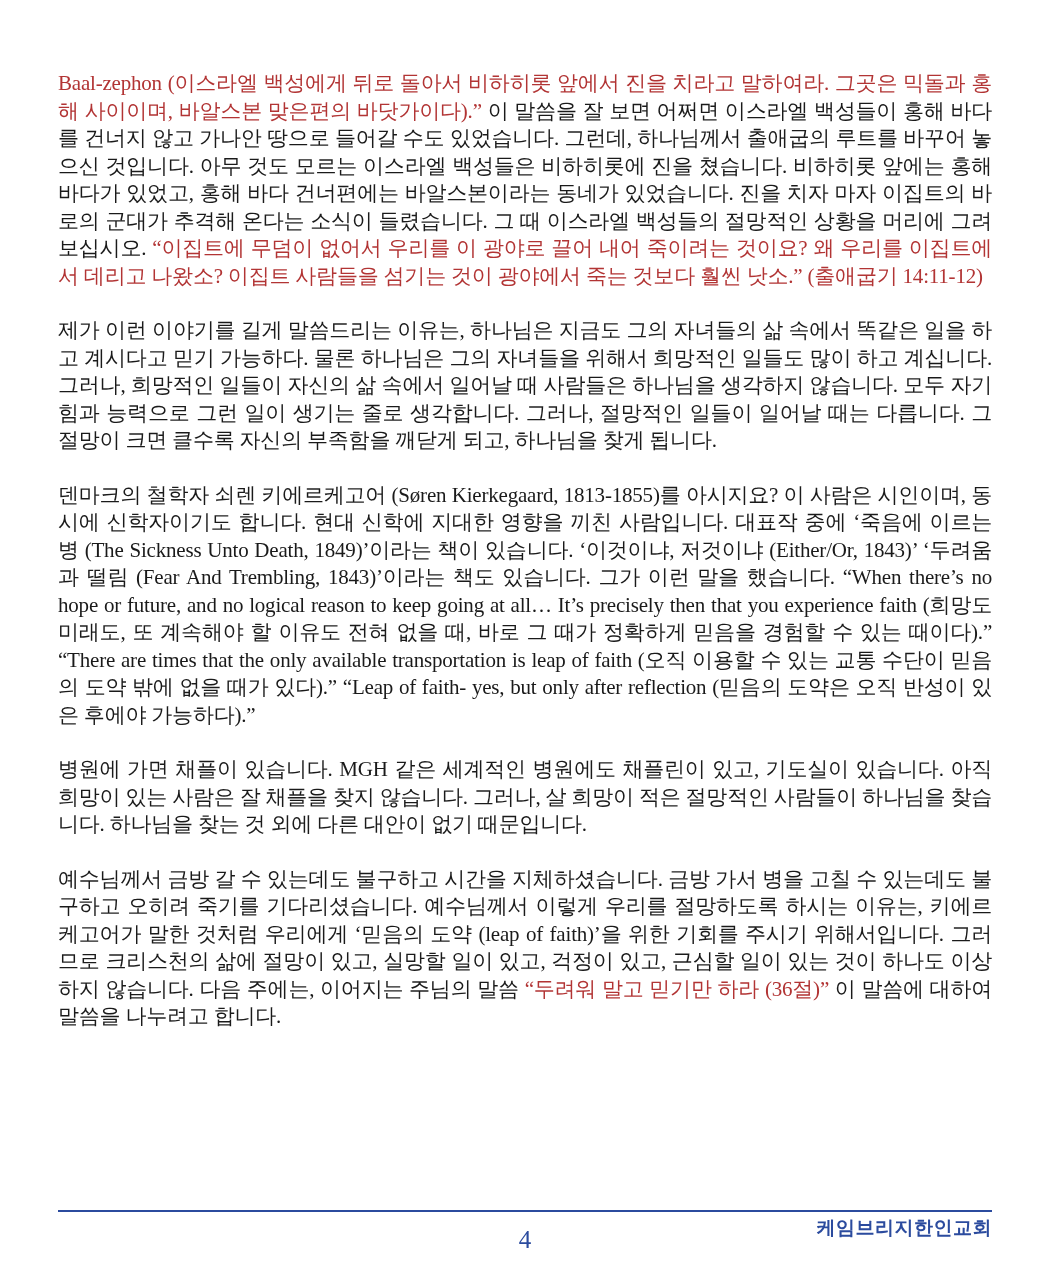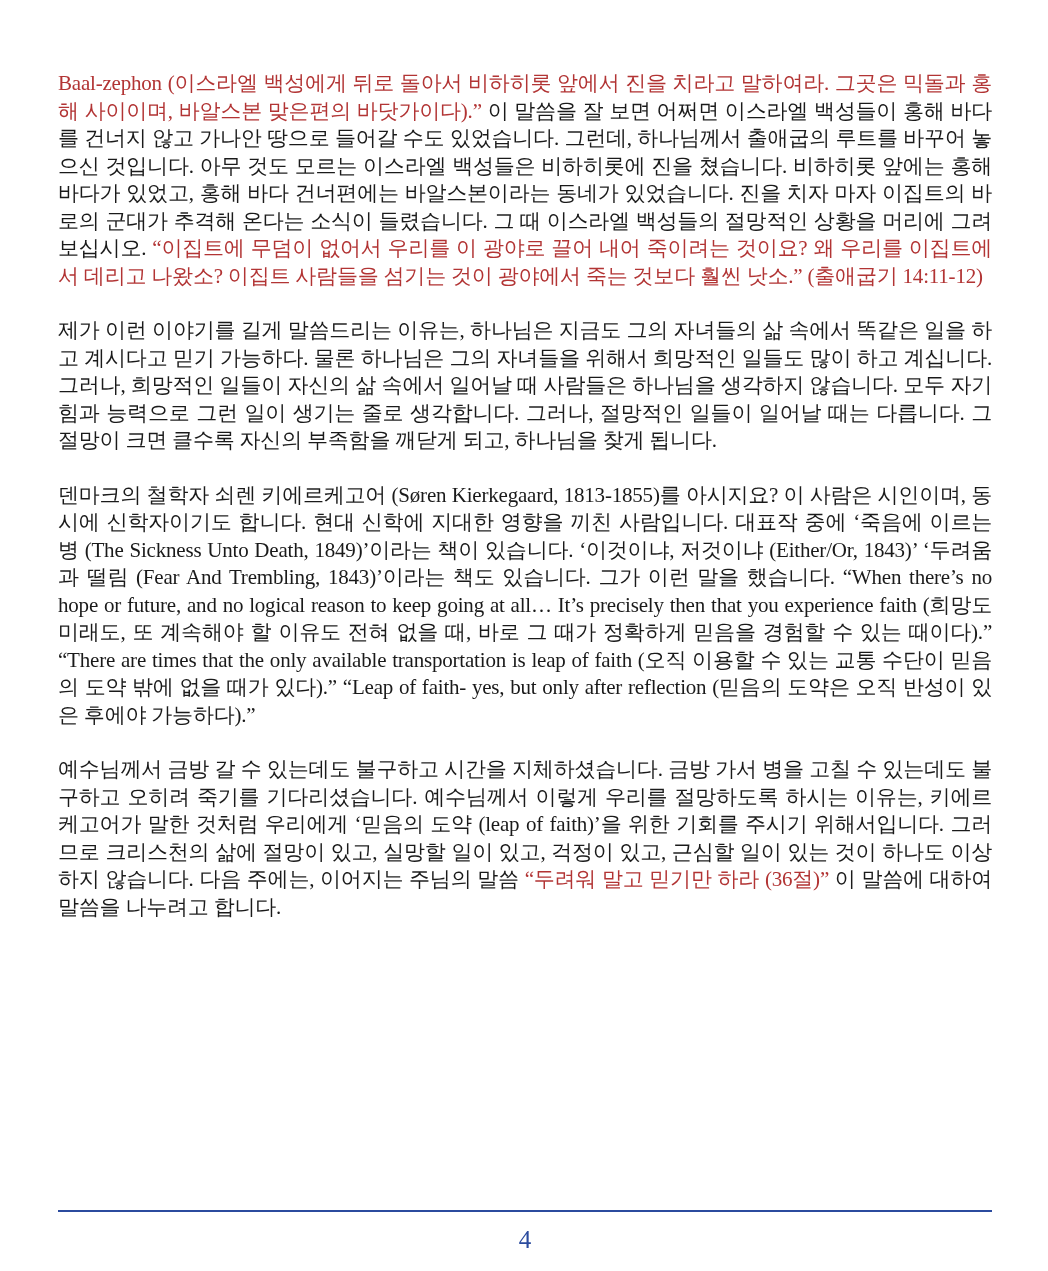--- a/index.html
+++ b/index.html
@@ -66,20 +66,22 @@
   }
 </style>
 </head>
 <body>
 
 <div class="page">
   <div class="doc-body" id="doc-body">
       <p><span class="red">Baal-zephon (이스라엘 백성에게 뒤로 돌아서 비하히롯 앞에서 진을 치라고 말하여라. 그곳은 믹돌과 홍해 사이이며, 바알스본 맞은편의 바닷가이다).”</span><span> 이 말씀을 잘 보면 어쩌면 이스라엘 백성들이 홍해 바다를 건너지 않고 가나안 땅으로 들어갈 수도 있었습니다. 그런데, 하나님께서 출애굽의 루트를 바꾸어 놓으신 것입니다. 아무 것도 모르는 이스라엘 백성들은 비하히롯에 진을 쳤습니다. 비하히롯 앞에는 홍해 바다가 있었고, 홍해 바다 건너편에는 바알스본이라는 동네가 있었습니다. 진을 치자 마자 이집트의 바로의 군대가 추격해 온다는 소식이 들렸습니다. 그 때 이스라엘 백성들의 절망적인 상황을 머리에 그려보십시오. </span><span class="red">“이집트에 무덤이 없어서 우리를 이 광야로 끌어 내어 죽이려는 것이요? 왜 우리를 이집트에서 데리고 나왔소? 이집트 사람들을 섬기는 것이 광야에서 죽는 것보다 훨씬 낫소.” (출애굽기 14:11-12)</span></p>
       <p><span>제가 이런 이야기를 길게 말씀드리는 이유는, 하나님은 지금도 그의 자녀들의 삶 속에서 똑같은 일을 하고 계시다고 믿기 가능하다. 물론 하나님은 그의 자녀들을 위해서 희망적인 일들도 많이 하고 계십니다. 그러나, 희망적인 일들이 자신의 삶 속에서 일어날 때 사람들은 하나님을 생각하지 않습니다. 모두 자기 힘과 능력으로 그런 일이 생기는 줄로 생각합니다. 그러나, 절망적인 일들이 일어날 때는 다릅니다. 그 절망이 크면 클수록 자신의 부족함을 깨닫게 되고, 하나님을 찾게 됩니다.</span></p>
       <p><span>덴마크의 철학자 쇠렌 키에르케고어 (Søren Kierkegaard, 1813-1855)를 아시지요? 이 사람은 시인이며, 동시에 신학자이기도 합니다. 현대 신학에 지대한 영향을 끼친 사람입니다. 대표작 중에 ‘죽음에 이르는 병 (The Sickness Unto Death, 1849)’이라는 책이 있습니다. ‘이것이냐, 저것이냐 (Either/Or, 1843)’ ‘두려움과 떨림 (Fear And Trembling, 1843)’이라는 책도 있습니다. 그가 이런 말을 했습니다. “When there’s no hope or future, and no logical reason to keep going at all… It’s precisely then that you experience faith (희망도 미래도, 또 계속해야 할 이유도 전혀 없을 때, 바로 그 때가 정확하게 믿음을 경험할 수 있는 때이다).” “There are times that the only available transportation is leap of faith (오직 이용할 수 있는 교통 수단이 믿음의 도약 밖에 없을 때가 있다).” “Leap of faith- yes, but only after reflection (믿음의 도약은 오직 반성이 있은 후에야 가능하다).”</span></p>
+      <p><span>병원에 가면 채플이 있습니다. MGH 같은 세계적인 병원에도 채플린이 있고, 기도실이 있습니다. 아직 희망이 있는 사람은 잘 채플을 찾지 않습니다. 그러나, 살 희망이 적은 절망적인 사람들이 하나님을 찾습니다. 하나님을 찾는 것 외에 다른 대안이 없기 때문입니다.</span></p>
       <p><span>예수님께서 금방 갈 수 있는데도 불구하고 시간을 지체하셨습니다. 금방 가서 병을 고칠 수 있는데도 불구하고 오히려 죽기를 기다리셨습니다. 예수님께서 이렇게 우리를 절망하도록 하시는 이유는, 키에르케고어가 말한 것처럼 우리에게 ‘믿음의 도약 (leap of faith)’을 위한 기회를 주시기 위해서입니다. 그러므로 크리스천의 삶에 절망이 있고, 실망할 일이 있고, 걱정이 있고, 근심할 일이 있는 것이 하나도 이상하지 않습니다. 다음 주에는, 이어지는 주님의 말씀 </span><span class="red">“두려워 말고 믿기만 하라 (36절)”</span><span> 이 말씀에 대하여 말씀을 나누려고 합니다.</span></p>
     </div>
 
   <div class="footer">
     <div class="footer-rule"></div>
+    <div class="church">케임브리지한인교회</div>
     <div class="pagenum">4</div>
   </div>
 </div>
 
 </body></html>

